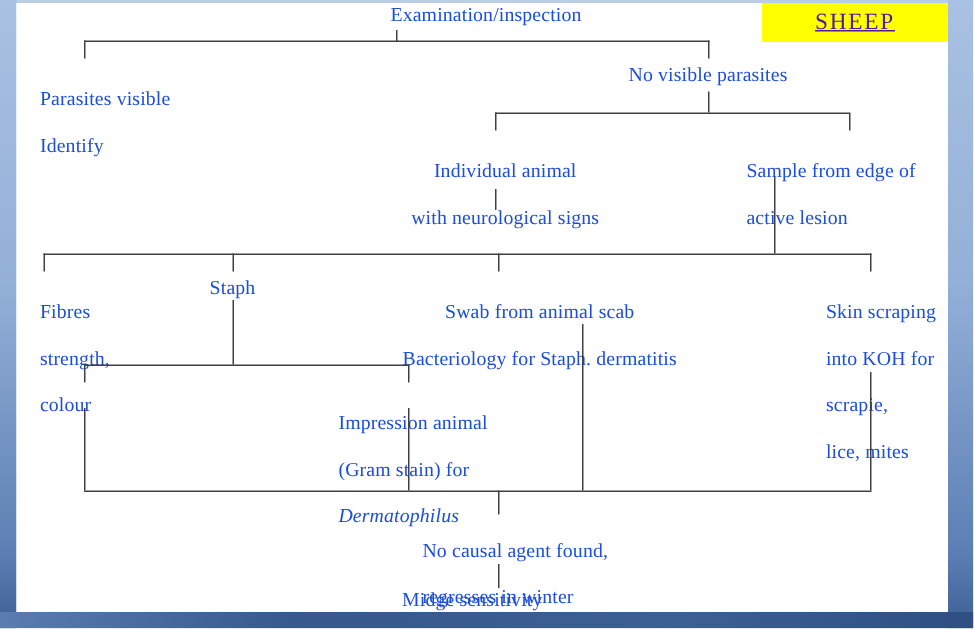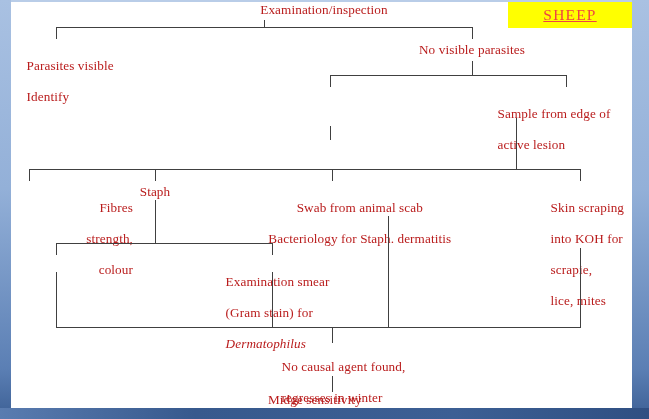--- a/index.html
+++ b/index.html
@@ -48,21 +48,21 @@
     left: 11px; top: 2px;
     width: 621px; height: 406px;
     background: #ffffff;
   }
 
   
   .node {
     position: absolute;
     font-size: 13.2px;
     line-height: 15.6px;
-    color: #b91c1c;
+    color: #1d4ed8;
     white-space: pre;
     letter-spacing: 0.1px;
   }
   .node.center { text-align: center; }
   .node .ital { font-style: italic; }
 
   
   .hline {
     position: absolute;
     height: 0;
@@ -80,21 +80,21 @@
     left: 508px; top: 2px;
     width: 124px; height: 26px;
     background: #ffff00;
     display: flex;
     align-items: center;
     justify-content: center;
   }
   .sheep-box .sheep-label {
     font-size: 15.5px;
     font-weight: 400;
-    color: #ef4444;
+    color: #4c1d95;
     letter-spacing: 1.2px;
     text-decoration: underline;
     text-underline-offset: 1px;
   }
 </style>
 </head>
 <body>
 
 <div id="slide">
 
@@ -123,38 +123,42 @@
   </div>
 
   <div class="node center" style="left:372px; top:42px; width:200px;">No visible parasites</div>
 
   <div class="vline" style="left:472px; top:61px; height:14px;"></div>
 
   <div class="hline" style="left:330px; top:75px; width:236px;"></div>
   <div class="vline" style="left:330px; top:75px; height:12px;"></div>
   <div class="vline" style="left:566px; top:75px; height:12px;"></div>
 
+  <div class="node center" style="left:240px; top:90px; width:180px;">
+    <span>Individual animal</span><br>
+    <span>with neurological signs</span>
+  </div>
 
   <div class="node" style="left:484px; top:90px; width:170px;">
     <span>Sample from edge of</span><br>
     <span>active lesion</span>
   </div>
 
   <div class="vline" style="left:330px; top:126px; height:14px;"></div>
 
 
   <div class="vline" style="left:516px; top:118px; height:51px;"></div>
 
   <div class="hline" style="left:29px; top:169px; width:552px;"></div>
   <div class="vline" style="left:29px; top:169px; height:12px;"></div>
   <div class="vline" style="left:155px; top:169px; height:12px;"></div>
   <div class="vline" style="left:332px; top:169px; height:12px;"></div>
   <div class="vline" style="left:580px; top:169px; height:12px;"></div>
 
-  <div class="node" style="left:13px; top:184px; width:120px;text-align:right;">
+  <div class="node" style="left:13px; top:184px; width:120px;">
     <span>Fibres</span><br>
     <span>strength,</span><br>
     <span>colour</span>
   </div>
 
   <div class="node center" style="left:110px; top:184px; width:90px;">Staph</div>
 
   <div class="node center" style="left:218px; top:184px; width:270px;">
     <span>Swab from animal scab</span><br>
     <span>Bacteriology for Staph. dermatitis</span>
@@ -167,21 +171,21 @@
     <span>lice, mites</span>
   </div>
 
   <div class="vline" style="left:155px; top:200px; height:43px;"></div>
   <div class="hline" style="left:56px; top:243px; width:217px;"></div>
   <div class="vline" style="left:56px; top:243px; height:12px;"></div>
   <div class="vline" style="left:272px; top:243px; height:12px;"></div>
 
 
   <div class="node" style="left:212px; top:258px; width:170px;">
-    <span>Examination smear</span><br>
+    <span>Impression animal</span><br>
     <span>(Gram stain) for</span><br>
     <span class="ital">Dermatophilus</span>
   </div>
 
   <div class="vline" style="left:56px; top:272px; height:55px;"></div>
   <div class="vline" style="left:272px; top:272px; height:55px;"></div>
   <div class="vline" style="left:388px; top:216px; height:111px;"></div>
   <div class="vline" style="left:580px; top:248px; height:79px;"></div>
 
   <div class="hline" style="left:56px; top:327px; width:525px;"></div>

